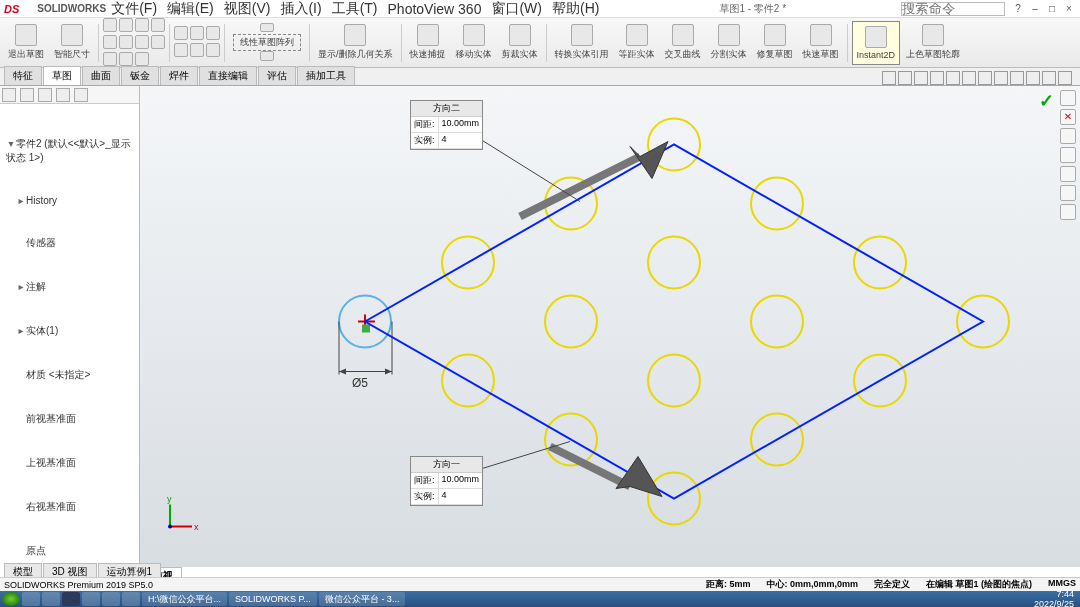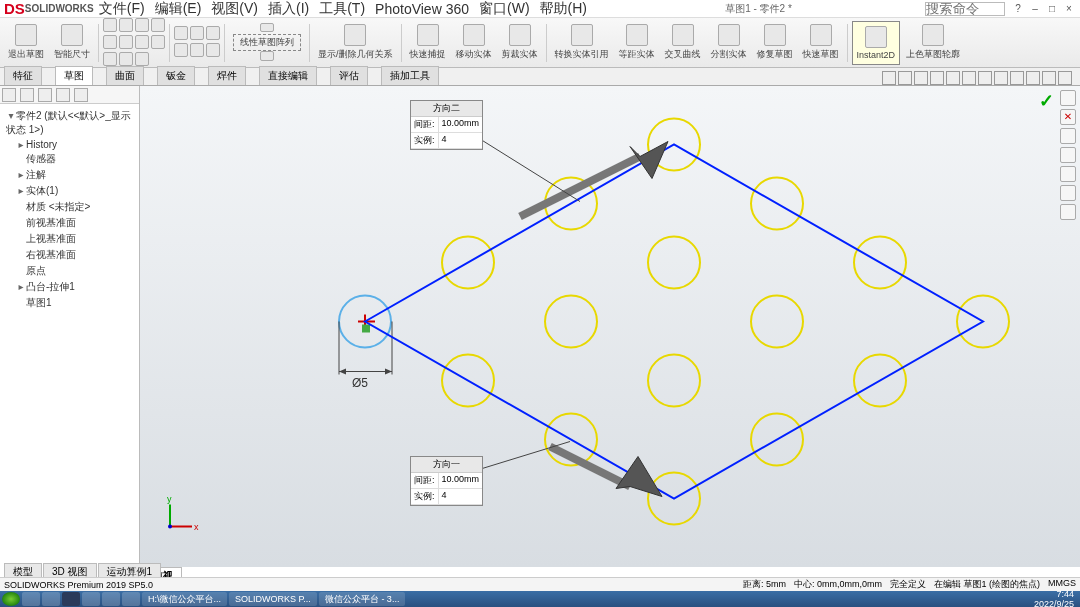--- a/index.html
+++ b/index.html
@@ -1,49 +1,49 @@
 <!DOCTYPE html>
 <html><head>
 <meta charset="utf-8">
 <style>
 * { margin:0; padding:0; box-sizing:border-box; font-family:"Microsoft YaHei",Arial,sans-serif; }
 body { width:1080px; height:607px; overflow:hidden; background:#fff; font-size:10px; position:relative; }
 
 
 .menubar { height:18px; background:#fff; border-bottom:1px solid #ddd; display:flex; align-items:center; padding:0 4px; }
-.logo { color:#d6001c; font-weight:bold; font-size:15px; margin-right:0; }
+.logo { color:#d6001c; font-weight:bold; font-size:11px; margin-right:18px; font-style:italic; }
 .logo2 { font-size:10px; color:#555; font-weight:bold; }
 .menu-item { padding:0 5px; font-size:14px; color:#333; }
 .doc-name { margin:auto; font-size:10px; color:#666; }
-.search-box { width:80px; height:14px; border:1px solid #bbb; background:#fff; margin-right:6px; }
+.search-box { width:104px; height:14px; border:1px solid #bbb; background:#fff; margin-right:6px; }
 .win-btns { display:flex; gap:3px; }
 .wb { width:14px; height:14px; text-align:center; line-height:14px; font-size:10px; color:#555; }
 
 
 .ribbon { height:50px; background:linear-gradient(#f8f8f8,#eaeaea); border-bottom:1px solid #bbb; display:flex; align-items:center; padding:0 4px; gap:2px; }
 .rib-btn { display:flex; flex-direction:column; align-items:center; justify-content:center; padding:2px 4px; font-size:9px; color:#444; height:44px; }
 .rib-sep { width:1px; height:38px; background:#ccc; margin:0 2px; }
 .rib-ico { width:22px; height:22px; border:1px solid #aaa; background:#e8e8e8; border-radius:2px; margin-bottom:2px; }
 .rib-ico.sm { width:14px; height:14px; }
 .rib-row { display:flex; gap:2px; }
 .instant2d { border:1px solid #888; background:#ffffe0; }
 
 
-.tabstrip { height:18px; background:#f0f0f0; border-bottom:1px solid #aaa; display:flex; align-items:end; padding:0 4px; gap:13px;justify-content:flex-end; }
+.tabstrip { height:18px; background:#f0f0f0; border-bottom:1px solid #aaa; display:flex; align-items:end; padding:0 4px; gap:1px;justify-content:flex-end; }
 .tab { padding:2px 8px; font-size:10px; background:#e0e0e0; border:1px solid #bbb; border-bottom:none; }
 .tab.active { background:#fff; }
 .view-icons { margin-left:auto; display:flex; gap:2px; margin-right:4px; }
 .vi { width:14px; height:14px; border:1px solid #999; background:#eee; }
 
 
 .ftree { position:absolute; left:0; top:86px; width:140px; height:480px; background:#fff; border-right:1px solid #bbb; font-size:10px; }
 .ftree-icons { height:18px; background:#f6f6f6; border-bottom:1px solid #ccc; display:flex; gap:4px; padding:2px; }
 .ft-ico { width:14px; height:14px; border:1px solid #aaa; background:#eee; }
 .ftree-body { padding:4px 2px; }
-.ft-item { padding:1px 2px 1px 14px; color:#333; }
+.ft-item { padding:1px 2px 1px 14px; color:#333;margin-top:28px; }
 .ft-item.root { padding-left:4px; font-weight:normal; }
 .ft-item .bx { display:inline-block; width:10px; text-align:center; color:#666; }
 
 
 .pm { position:absolute; left:166px; top:86px; width:134px; background:#f5f5f5; border:1px solid #999; font-size:9px; }
 .pm-title { background:linear-gradient(#9db8d8,#7a9cc4); color:#fff; font-weight:bold; text-align:center; padding:2px; font-size:10px; }
 .pm-sub { background:#e8e8e8; padding:2px 4px; font-weight:bold; display:flex; justify-content:space-between; align-items:center; }
 .pm-okx { display:flex; gap:6px; padding:3px 6px; background:#fff; }
 .ok { color:#0a0; font-size:12px; font-weight:bold; }
 .xx { color:#c00; font-size:12px; font-weight:bold; }
@@ -66,21 +66,21 @@
 .callout .lbl { padding:1px 3px; border-right:1px solid #ddd; }
 .callout .val { padding:1px 3px; flex:1; }
 
 
 .btabs { position:absolute; left:140px; bottom:24px; height:16px; display:flex; gap:1px; font-size:10px; }
 .btab { background:#e8e8e8; border:1px solid #bbb; padding:1px 8px; }
 .btab.active { background:#fff; font-weight:bold; }
 
 
 .status { position:absolute; left:0; right:0; bottom:16px; height:14px; background:#f4f4f4; border-top:1px solid #ccc; font-size:9px; display:flex; align-items:center; padding:0 4px; }
-.status .r { margin-left:auto; display:flex; gap:8px; }
+.status .r { margin-left:auto; display:flex; gap:16px;font-weight:bold; }
 
 
 .taskbar { position:absolute; left:0; right:0; bottom:0; height:16px; background:linear-gradient(#3a6ea5,#2a5080); display:flex; align-items:center; padding:0 2px; gap:2px; }
 .tb-btn { width:18px; height:14px; background:rgba(255,255,255,.2); border-radius:2px; }
 .tb-app { height:14px; padding:0 6px; background:rgba(255,255,255,.15); color:#fff; font-size:9px; line-height:14px; border-radius:2px; }
 .tb-clock { margin-left:auto; color:#fff; font-size:9px; text-align:right; padding-right:4px; }
 
 .pin { position:absolute; right:4px; top:90px; width:16px; display:flex; flex-direction:column; gap:3px; }
 .pin .p { width:16px; height:16px; border:1px solid #aaa; background:#f6f6f6; border-radius:2px; }
 .checkmark { position:absolute; right:26px; top:90px; color:#0a0; font-size:18px; font-weight:bold; }

